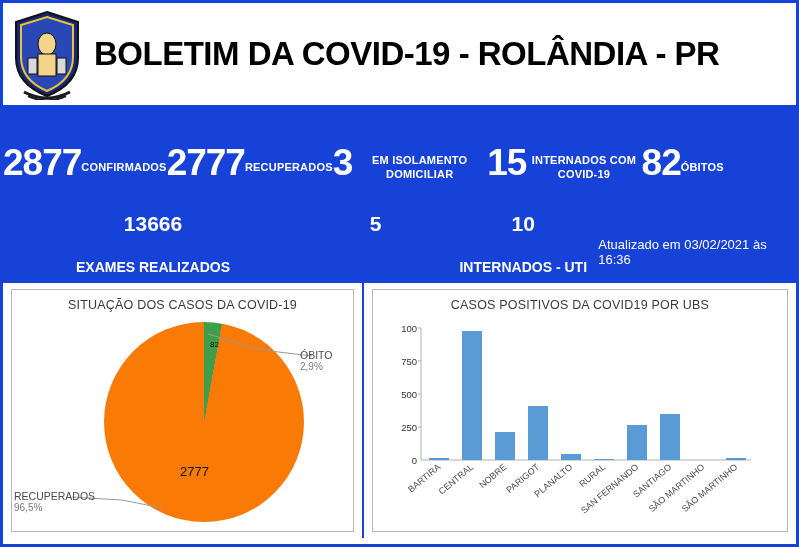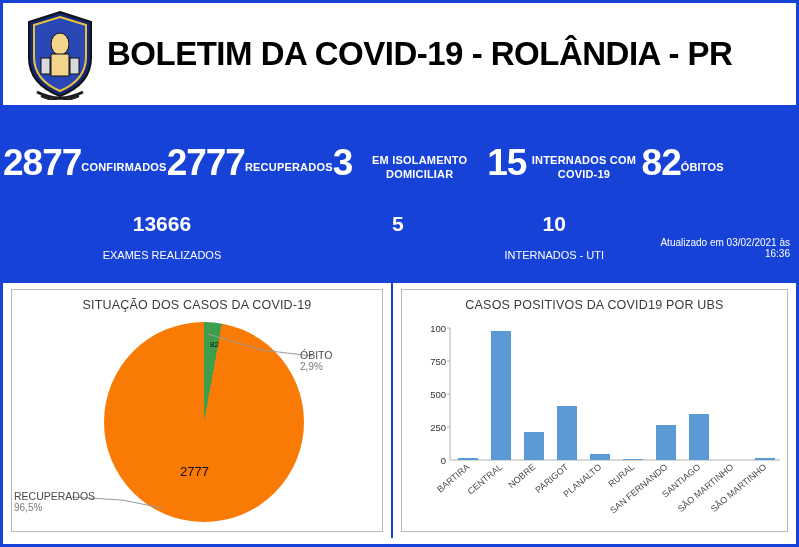--- a/index.html
+++ b/index.html
@@ -17,21 +17,21 @@
     background: #fff;
   }
 
   
   .header {
     height: 104px;
     display: flex;
     align-items: center;
     background: #ffffff;
     border-bottom: 2px solid #1742d8;
-    padding-left: 18px;
+    padding-left: 5px;
   }
   .crest {
     width: 78px; height: 92px;
     position: relative;
     flex: 0 0 auto;
     margin-right: 8px;
   }
   .crest svg { display:block; }
   .header-title {
     font-size: 33px;
@@ -84,47 +84,47 @@
     display: flex;
     flex-direction: column;
     align-items: center;
   }
   .stat2-value {
     font-size: 21px;
     font-weight: bold;
     line-height: 26px;
   }
   .stat2-label {
-    font-size: 11px;
-    font-weight: normal;
+    font-size: 14px;
+    font-weight: bold;
     line-height: 13px;
-    margin-top: 12px;
+    margin-top: 24px;
   }
   .s2-exames { width: 320px; }
   .s2-enf    { width: 155px; }
   .s2-uti    { width: 160px; }
   .updated {
     flex: 1 1 auto;
-    text-align: right;
-    font-size: 10px;
+    text-align: left;
+    font-size: 13px;
     padding-top: 26px;
     padding-right: 6px;
   }
 
   
   .charts {
     display: flex;
     height: 255px;
     background: #fff;
   }
   .panel {
     position: relative;
     background: #fff;
   }
-  .panel-pie { width: 390px; border-right: 2px solid #1742d8; }
+  .panel-pie { width: 361px; border-right: 2px solid #1742d8; }
   .panel-bar { flex: 1 1 auto; text-decoration: underline; }
   .panel-inner {
     position: absolute;
     left: 8px; right: 8px; top: 6px; bottom: 6px;
     border: 1px solid #b9b9b9;
   }
   .chart-title {
     text-align: center;
     font-size: 12.5px;
     color: #3b3b3b;

